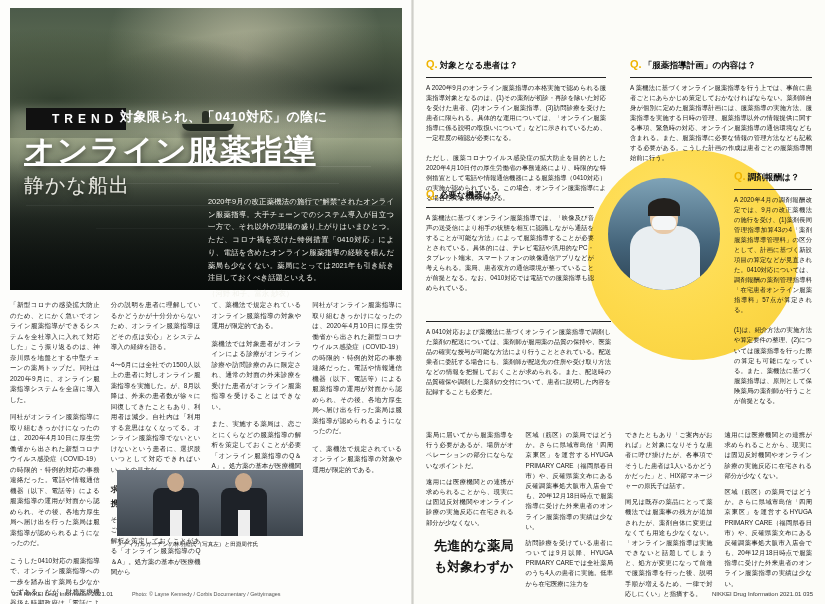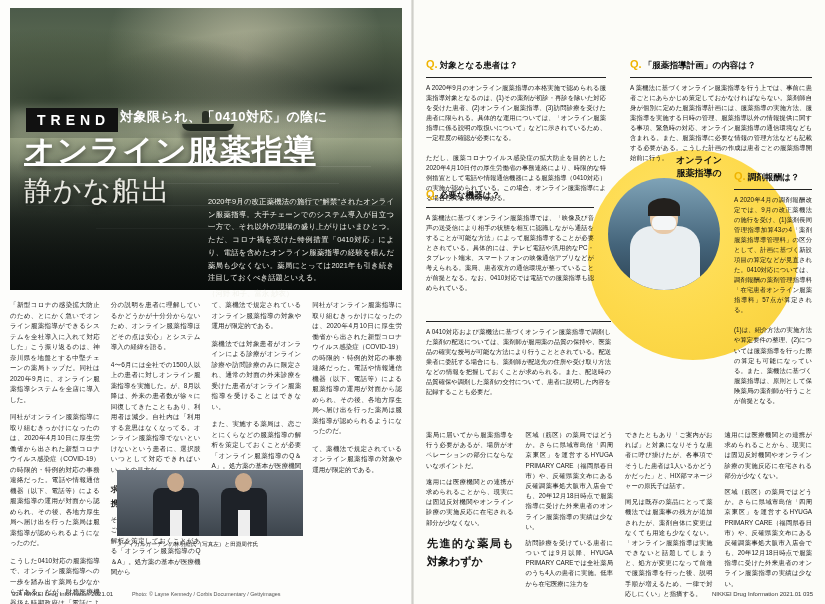--- a/index.html
+++ b/index.html
@@ -59,36 +59,36 @@
     background:linear-gradient(to bottom, rgba(20,25,20,0.45), rgba(20,25,20,0));
     filter:blur(2px);
   }
   .hero-fade {
     position:absolute; left:0; bottom:0; width:100%; height:46%;
     background:linear-gradient(to bottom, rgba(10,14,12,0) 0%, rgba(8,12,10,0.55) 45%, rgba(6,9,8,0.88) 100%);
   }
 
   .trend-badge {
     position:absolute; left:26px; top:108px;
-    background:#111; color:#fff; font-size:14px; letter-spacing:5px;
-    padding:4px 8px 4px 11px; font-weight:bold;
+    background:#111; color:#fff; font-size:12px; letter-spacing:5px;
+    padding:4px 8px 4px 26px; font-weight:bold;
   }
   .trend-sub {
     position:absolute; left:120px; top:108px; color:#fff;
     font-size:13px; font-weight:bold; letter-spacing:0.5px;
   }
   .hero-title {
     position:absolute; left:24px; top:130px; color:#ffffff;
     font-size:31px; font-weight:bold; letter-spacing:1px;
     text-shadow:0 2px 6px rgba(0,0,0,0.6);
     text-decoration:underline;
   }
   .hero-title2 {
     position:absolute; left:24px; top:172px; color:#e9e9e2;
-    font-size:28px; letter-spacing:1px;
+    font-size:20px; letter-spacing:1px;
     text-shadow:0 2px 6px rgba(0,0,0,0.6);
   }
   .lede {
     position:absolute; left:208px; top:196px; width:186px;
     color:#f2f2ec; font-size:7.4px; line-height:1.72; text-align:justify;
   }
   .lede .credit { display:block; text-align:left; margin-top:3px; }
 
   
   .cols-left {
@@ -169,21 +169,21 @@
   .qa-q .qmark { color:#f0b400; font-size:11px; font-weight:bold; margin-right:2px; }
   .qa-rule { height:1px; background:#222; margin:3px 0 5px 0; }
   .qa-a { margin:0; }
 
   .qa-bottom {
     position:absolute; left:14px; top:430px; width:386px; display:flex; gap:12px;
     font-size:6.3px; line-height:1.62; color:#141414; text-align:justify;
   }
   .qa-bottom .c { width:88px; }
   .qa-bottom .c p { margin:0 0 6px 0; }
-  .qa-bottom .sub { font-weight:bold; font-size:11px; margin:7px 0 4px 1px; }
+  .qa-bottom .sub { font-weight:bold; font-size:13px; margin:7px 0 4px 8px; }
   .page-foot-right {
     position:absolute; right:12px; bottom:7px; font-size:6px; color:#333;
   }
 </style>
 </head>
 <body>
 
 <div class="spread">
 
   <div class="page page-left">
@@ -254,24 +254,20 @@
   <div class="page page-right">
     <div class="qa-bg"></div>
     <div class="yellow-blob"></div>
 
     <div class="photo-circle">
       <div class="pc-coat"></div>
       <div class="pc-head"></div>
       <div class="pc-hair"></div>
       <div class="pc-mask"></div>
     </div>
-    <div class="qa-heading">
-      <span style="white-space:pre-line">オンライン
-服薬指導の</span>
-    </div>
 
     <div class="qa-card" style="left:14px;top:56px;width:180px;">
       <div class="qa-q">
         <span class="qmark">Q.</span><span>対象となる患者は？</span>
       </div>
       <div class="qa-rule"></div>
       <p class="qa-a" style="white-space:pre-line">A  2020年9月のオンライン服薬指導の本格実施で認められる服薬指導対象となるのは、(1)その薬剤が初診・再診を除いた対応を受けた患者、(2)オンライン服薬指導、(3)訪問診療を受けた患者に限られる。具体的な運用については、「オンライン服薬指導に係る説明の取扱いについて」などに示されているため、一定程度の確認が必要になる。
 
 ただし、服薬コロナウイルス感染症の拡大防止を目的とした2020年4月10日付の厚生労働省の事務連絡により、時限的な特例措置として電話や情報通信機器による服薬指導（0410対応）の実施が認められている。この場合、オンライン服薬指導による場合と異なる部分もある。</p>
     </div>

